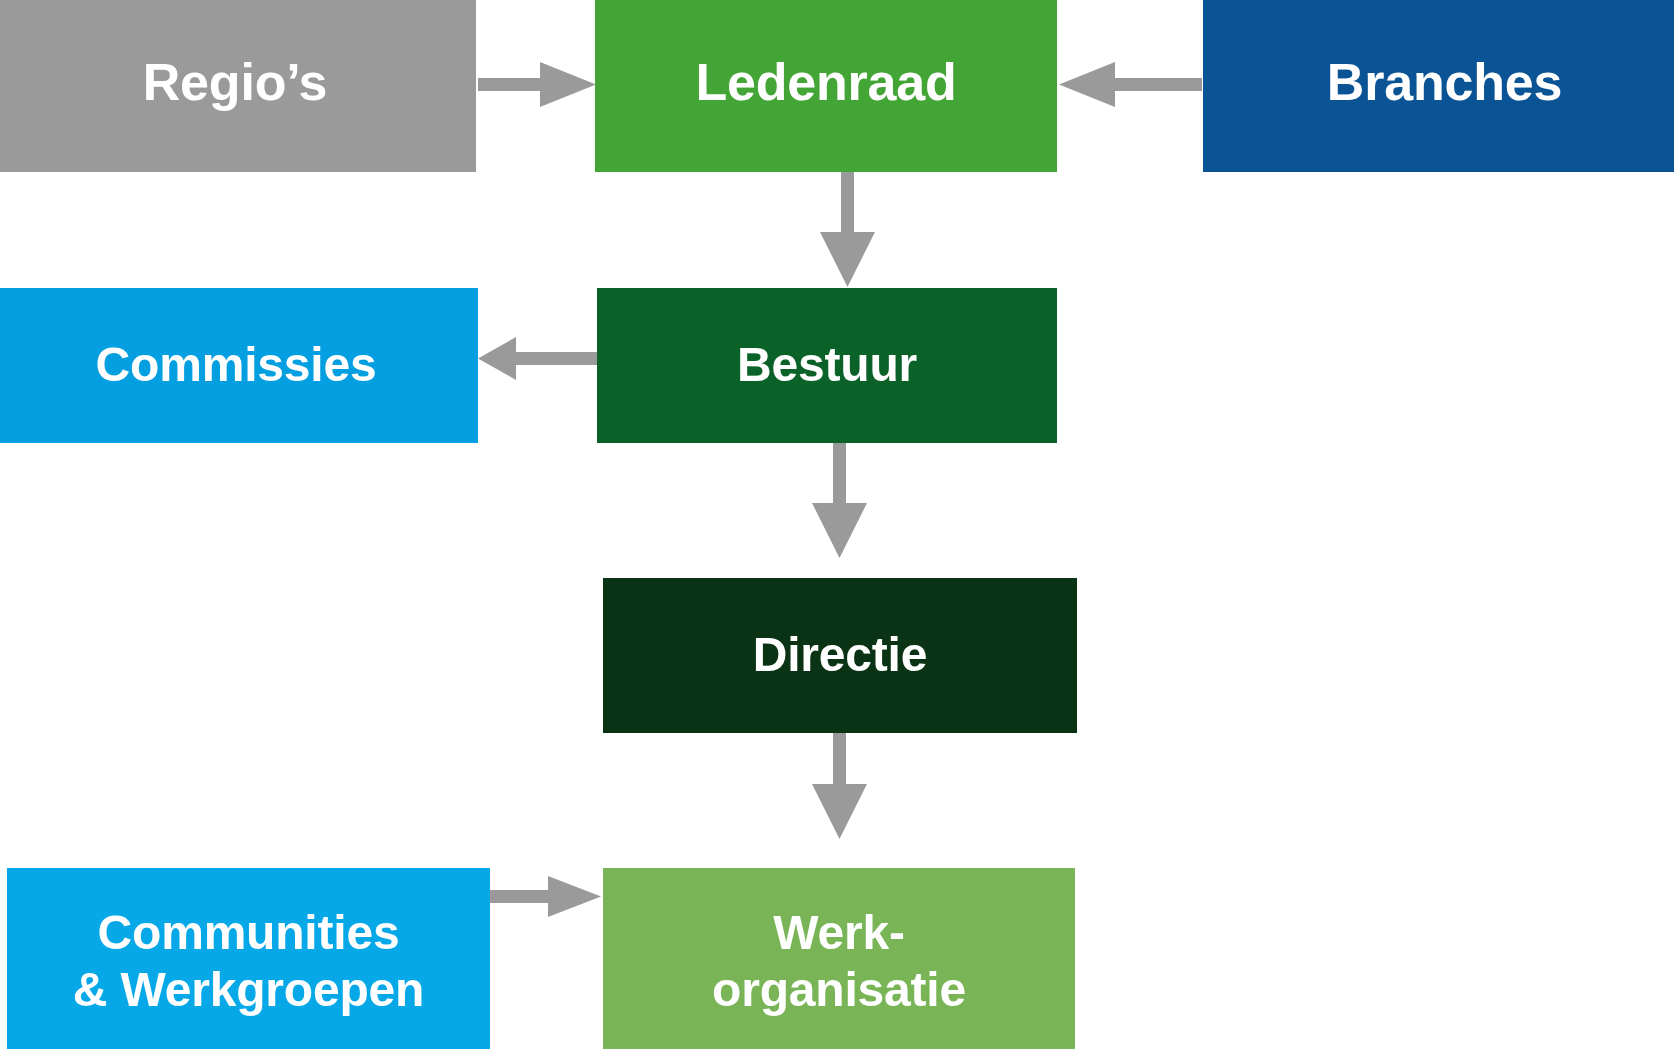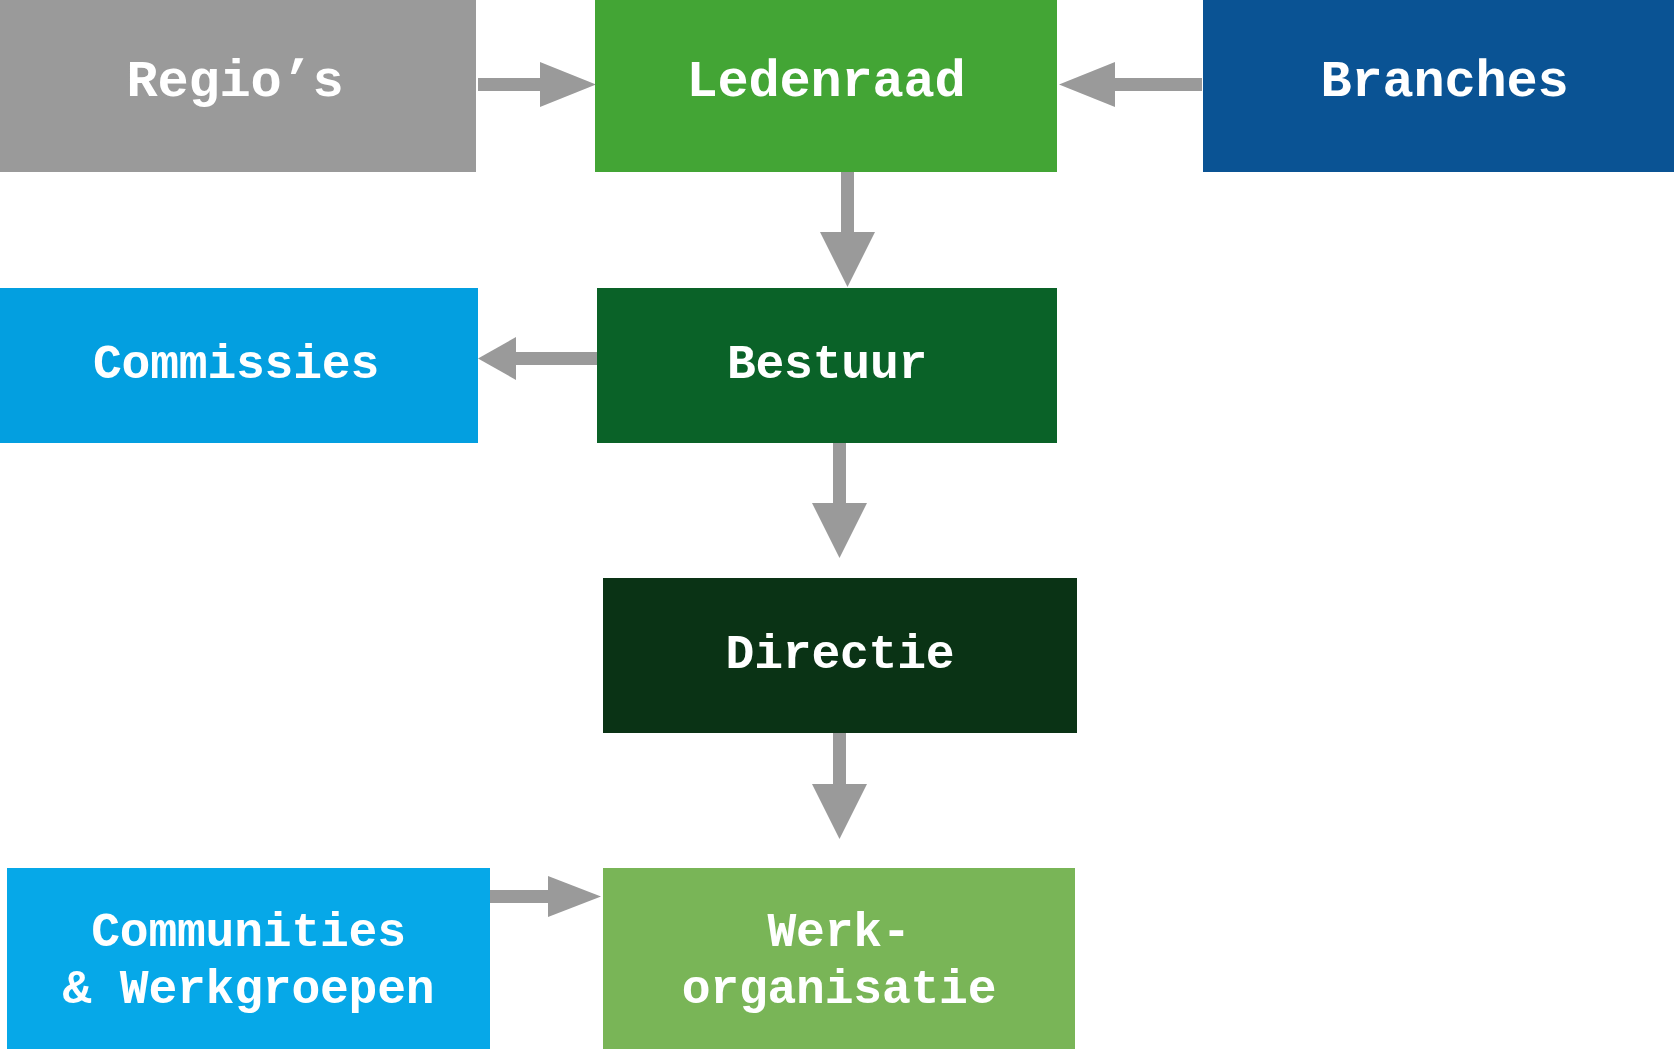--- a/index.html
+++ b/index.html
@@ -6,21 +6,21 @@
     margin: 0;
     padding: 0;
     background: #ffffff;
   }
   #diagram {
     position: relative;
     width: 1674px;
     height: 1049px;
     background: #ffffff;
     overflow: hidden;
-    font-family: Liberation Mono, monospace;
+    font-family: Liberation Sans, sans-serif;
   }
   .node {
     position: absolute;
     display: flex;
     align-items: center;
     justify-content: center;
     text-align: center;
     color: #ffffff;
     font-weight: bold;
     line-height: 1.18;

